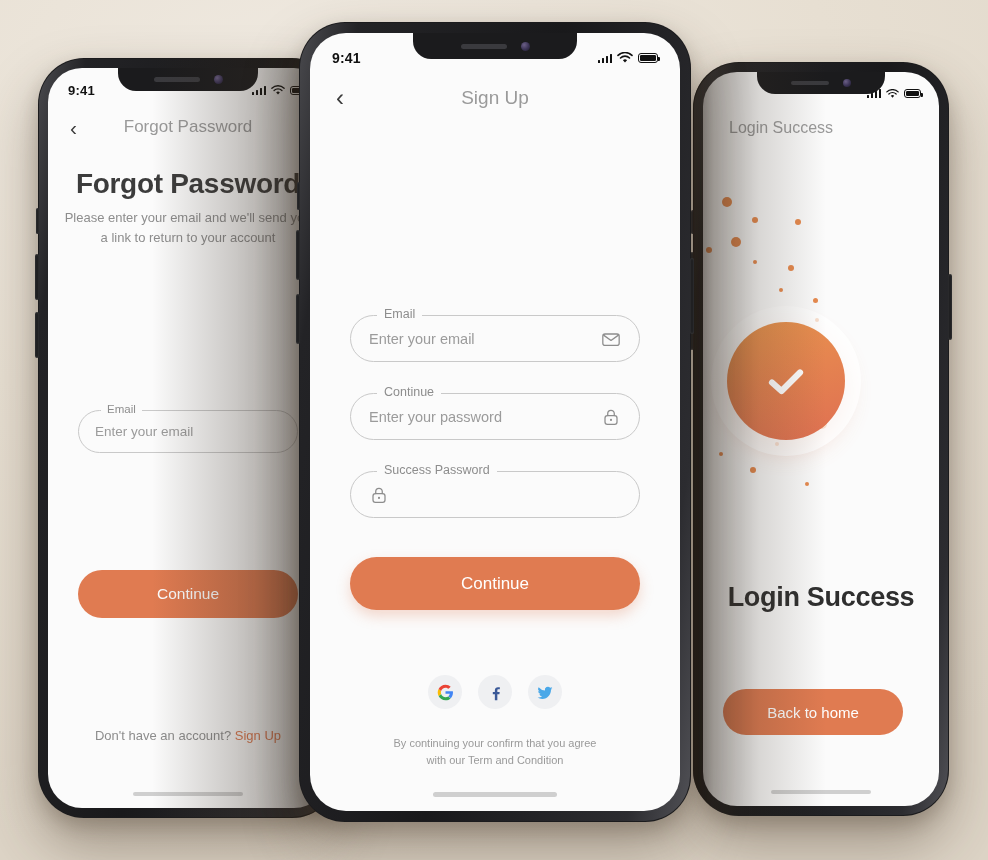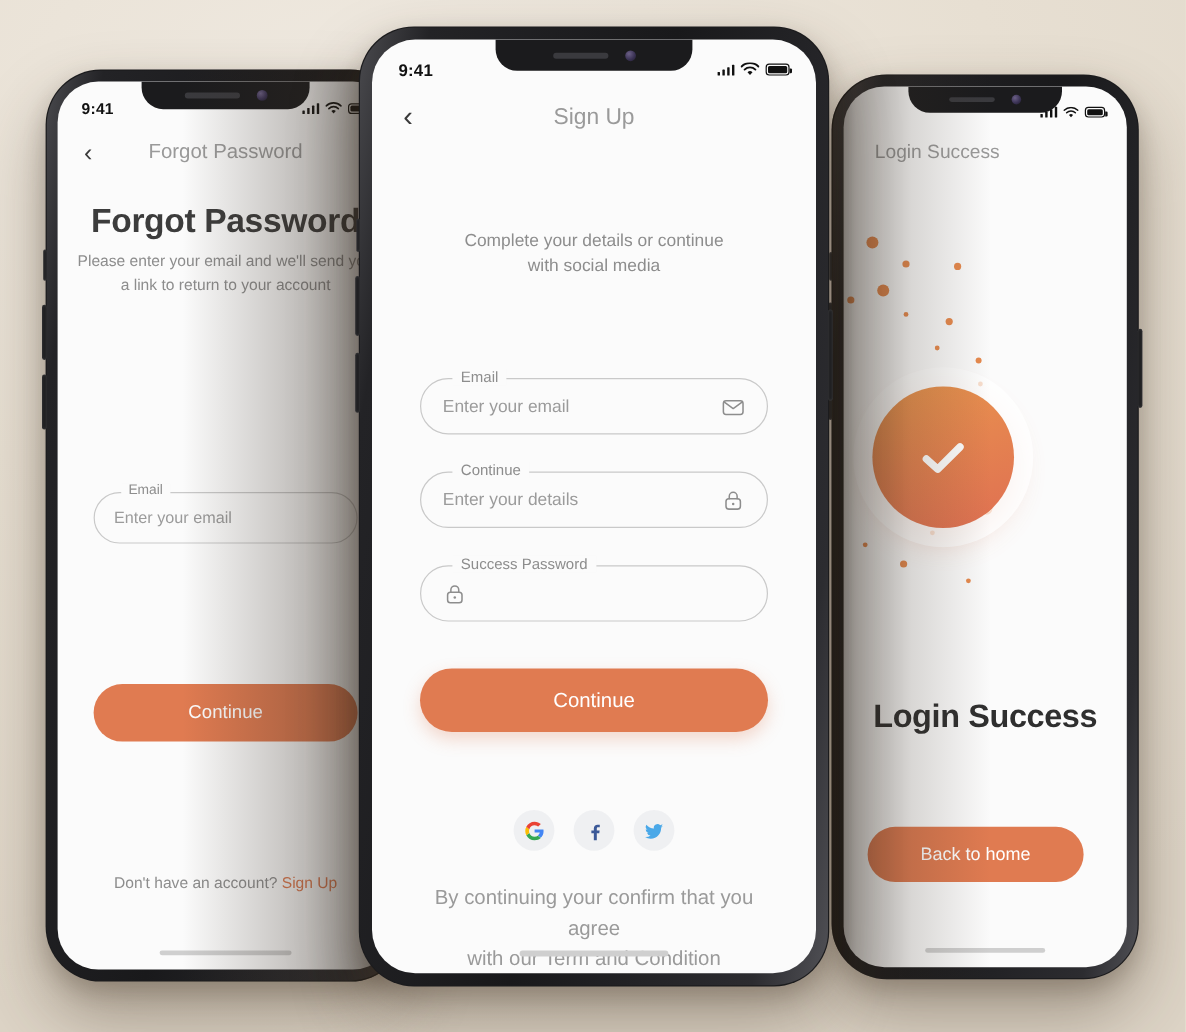--- a/index.html
+++ b/index.html
@@ -115,21 +115,21 @@
     position:absolute; left:40px; right:40px; height:53px;
     background:#e07b51; border-radius:27px;
     display:flex; align-items:center; justify-content:center;
     color:#fff; font-size:17px;
     box-shadow:0 6px 14px rgba(224,123,81,.28);
   }
   .socials{ position:absolute; left:0; right:0; display:flex; justify-content:center; gap:16px; }
   .soc{ width:34px; height:34px; border-radius:50%; background:#eff0f2;
         display:flex; align-items:center; justify-content:center; }
   .c-terms{ position:absolute; left:46px; right:46px; text-align:center;
-    font-size:17px; line-height:1.5; color:#9a9a9a; }
+    font-size:11px; line-height:1.5; color:#9a9a9a; }
 
   
   #phone-left{ left:38px; top:58px; width:300px; height:760px; z-index:10; }
   #phone-left .screen{ left:10px; top:10px; width:280px; height:740px; border-radius:34px; }
   #phone-left .notch{ width:140px; height:23px; }
   #phone-left .statusbar{ height:36px; padding:9px 20px 0; font-size:13px; }
   .l-nav{ top:44px; height:30px; }
   .l-nav .back-chev{ left:22px; font-size:21px; line-height:1; }
   .l-nav .nav-title{ font-size:17px; }
   .l-h1{ position:absolute; top:100px; left:0; right:0; text-align:center;
@@ -342,37 +342,33 @@
                 <i></i>
               </span>
           </span>
         </div>
 
         <div class="navbar c-nav">
           <span class="back-chev">‹</span>
           <span class="nav-title">Sign Up</span>
         </div>
 
-        <div class="c-sub">
-          <span>Complete your details or continue</span><br>
-          <span>with social media</span>
-        </div>
 
         <div class="field" style="top:282px">
           <span class="flabel">Email</span>
           <span class="fph">Enter your email</span>
           <svg class="ficon" viewBox="0 0 22 22">
             <rect x="2" y="5.5" width="18" height="12.5" rx="2.4" fill="none" stroke="#8d8d8d" stroke-width="1.4"></rect>
             <path d="M3.2 7 11 12.6 18.8 7" fill="none" stroke="#8d8d8d" stroke-width="1.4" stroke-linecap="round" stroke-linejoin="round"></path>
           </svg>
         </div>
 
         <div class="field" style="top:360px">
           <span class="flabel">Continue</span>
-          <span class="fph">Enter your details</span>
+          <span class="fph">Enter your password</span>
           <svg class="ficon" viewBox="0 0 22 22">
             <rect x="4.4" y="9.4" width="13.2" height="9.6" rx="2.6" fill="none" stroke="#8d8d8d" stroke-width="1.4"></rect>
             <path d="M7.4 9.4V7.2a3.6 3.6 0 0 1 7.2 0v2.2" fill="none" stroke="#8d8d8d" stroke-width="1.4" stroke-linecap="round"></path>
             <circle cx="11" cy="14.2" r="1.15" fill="#8d8d8d"></circle>
           </svg>
         </div>
 
         <div class="field" style="top:438px">
           <span class="flabel">Success Password</span>
           <svg class="ficon" viewBox="0 0 22 22">

